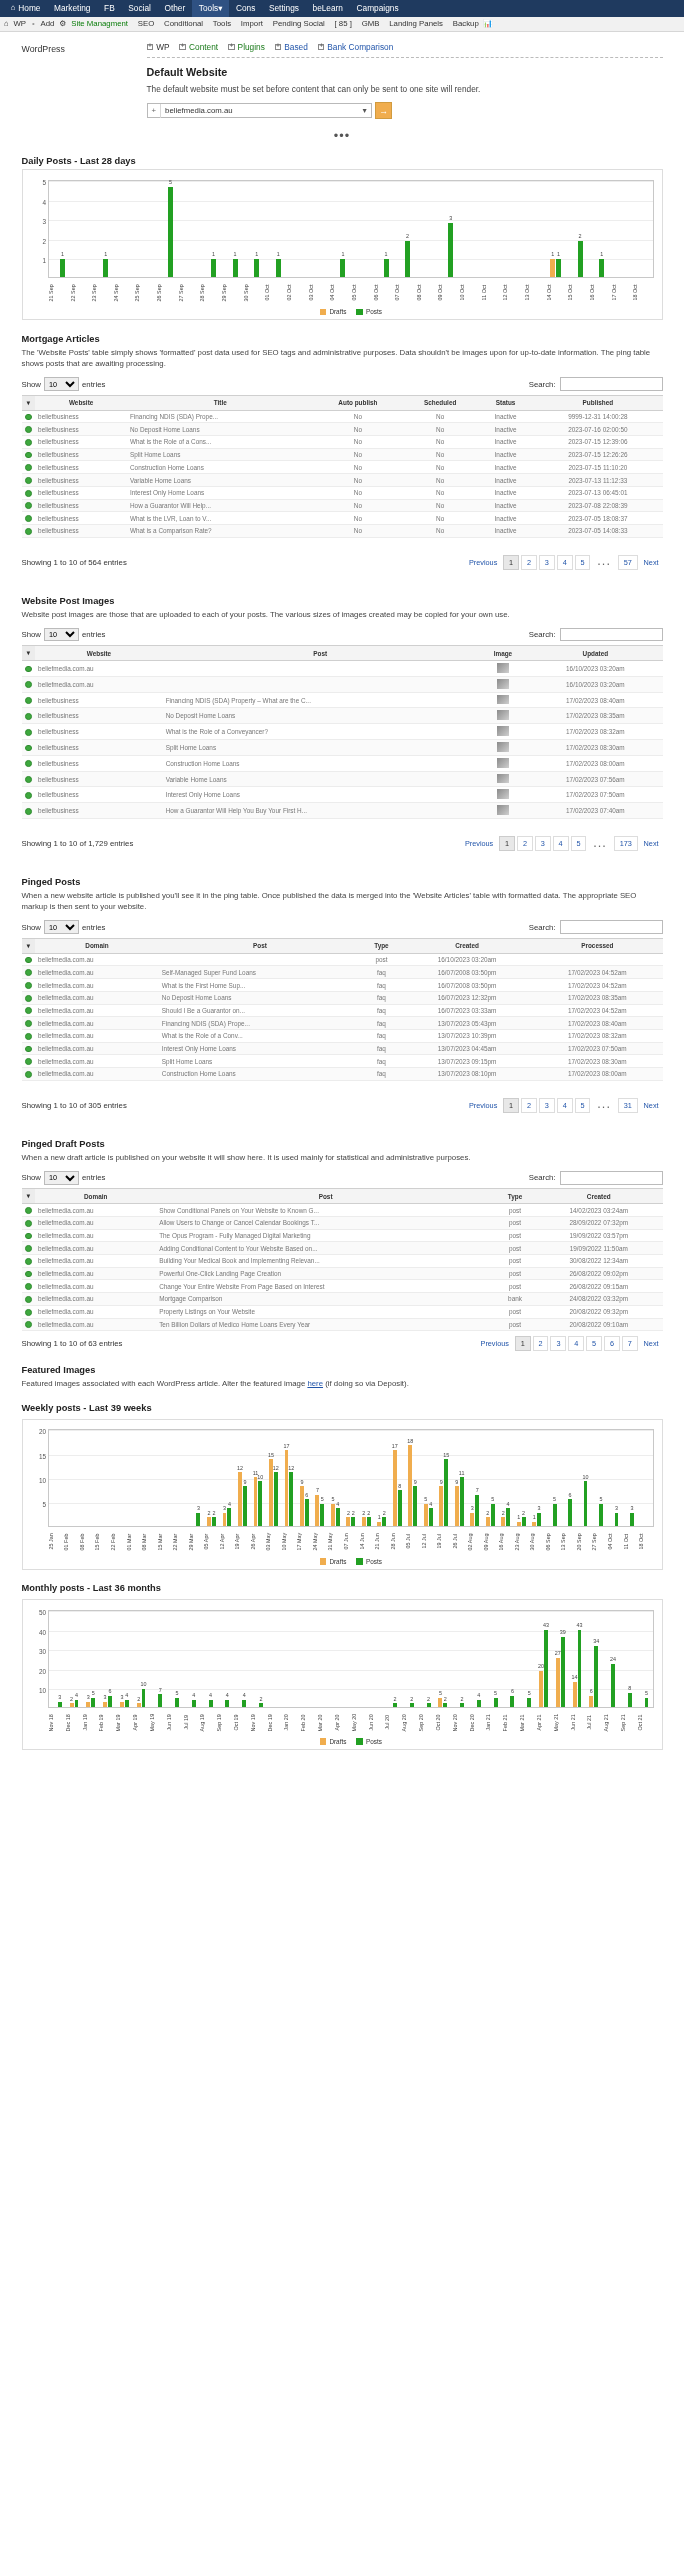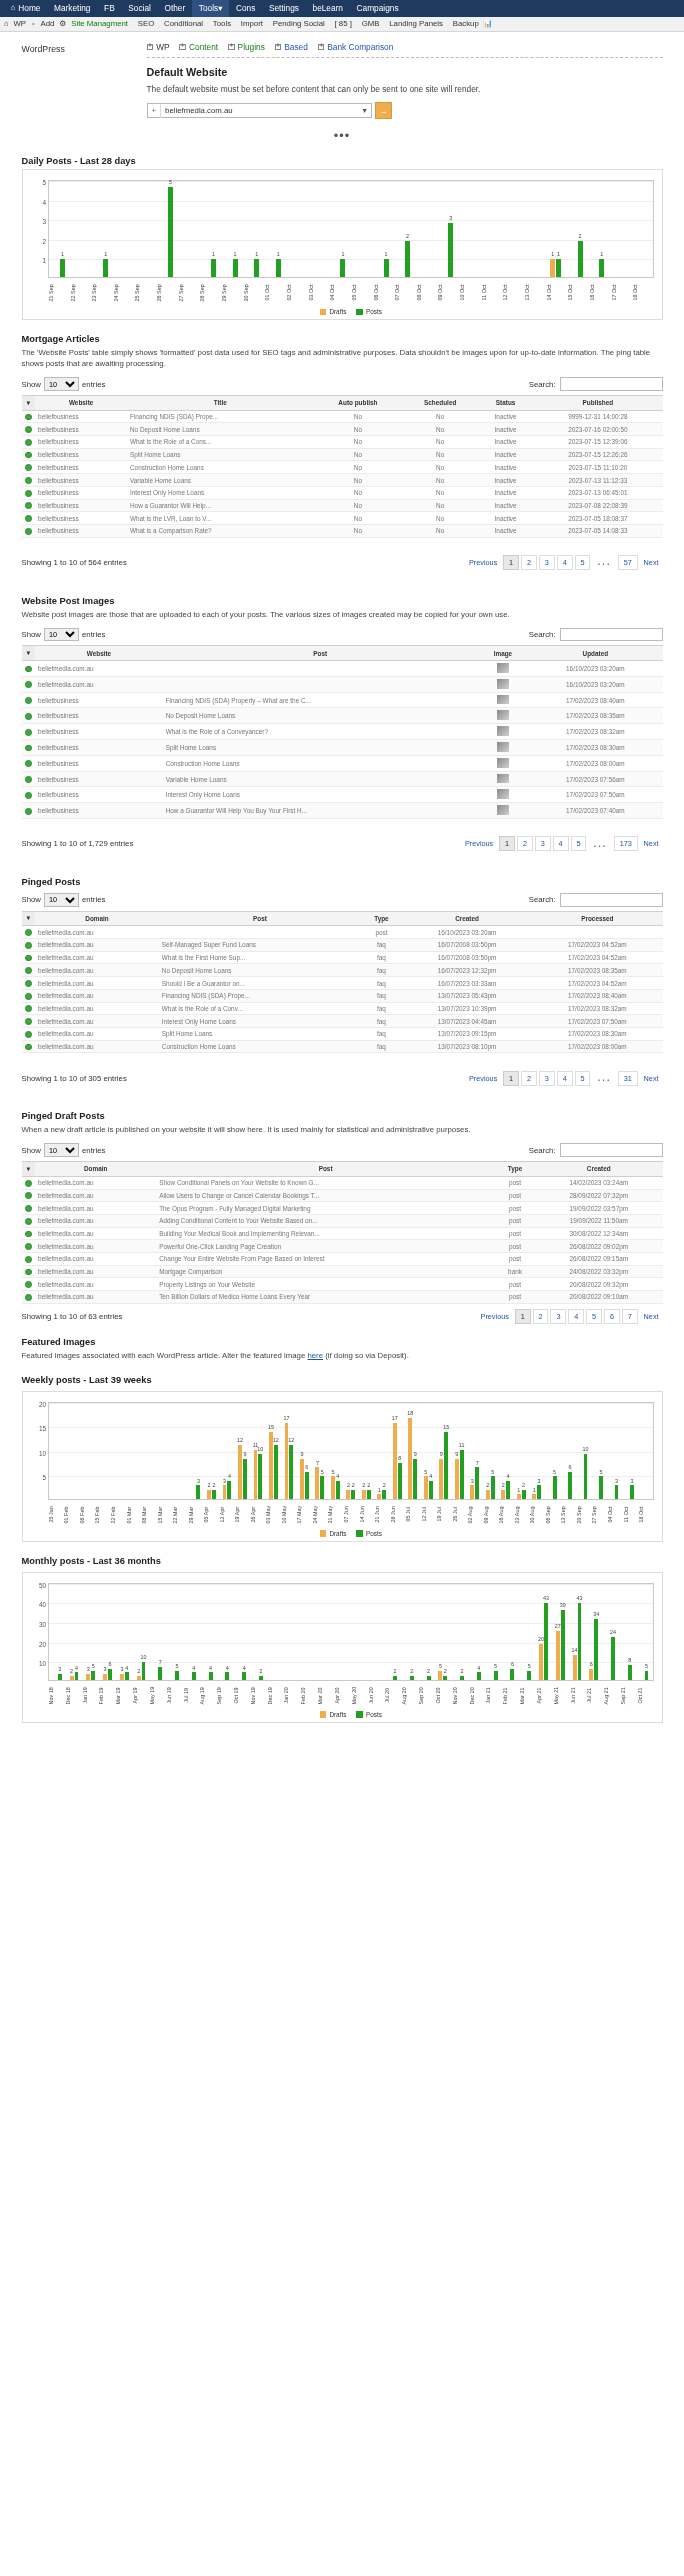--- a/index.html
+++ b/index.html
@@ -673,20 +673,21 @@
         <span class="pg ">3</span>
         <span class="pg ">4</span>
         <span class="pg ">5</span>
         <span class="pg dots">...</span>
         <span class="pg ">173</span>
         <span class="pg txt">Next</span>
       </div>
   </div>
 
   <div class="sec-title">Pinged Posts</div>
+  <div class="sec-desc">When a new website article is published you'll see it in the ping table. Once published the data is merged into the 'Website Articles' table with formatted data. The appropriate SEO markup is then sent to your website.</div>
 
   <div class="dt-top">
     <label class="dt-show">
       <span>Show</span>
       <select><option>10</option><option>25</option><option>50</option><option>100</option></select>
       <span>entries</span>
     </label>
     <label class="dt-search">
       <span>Search:</span>
       <input type="text" style="">

